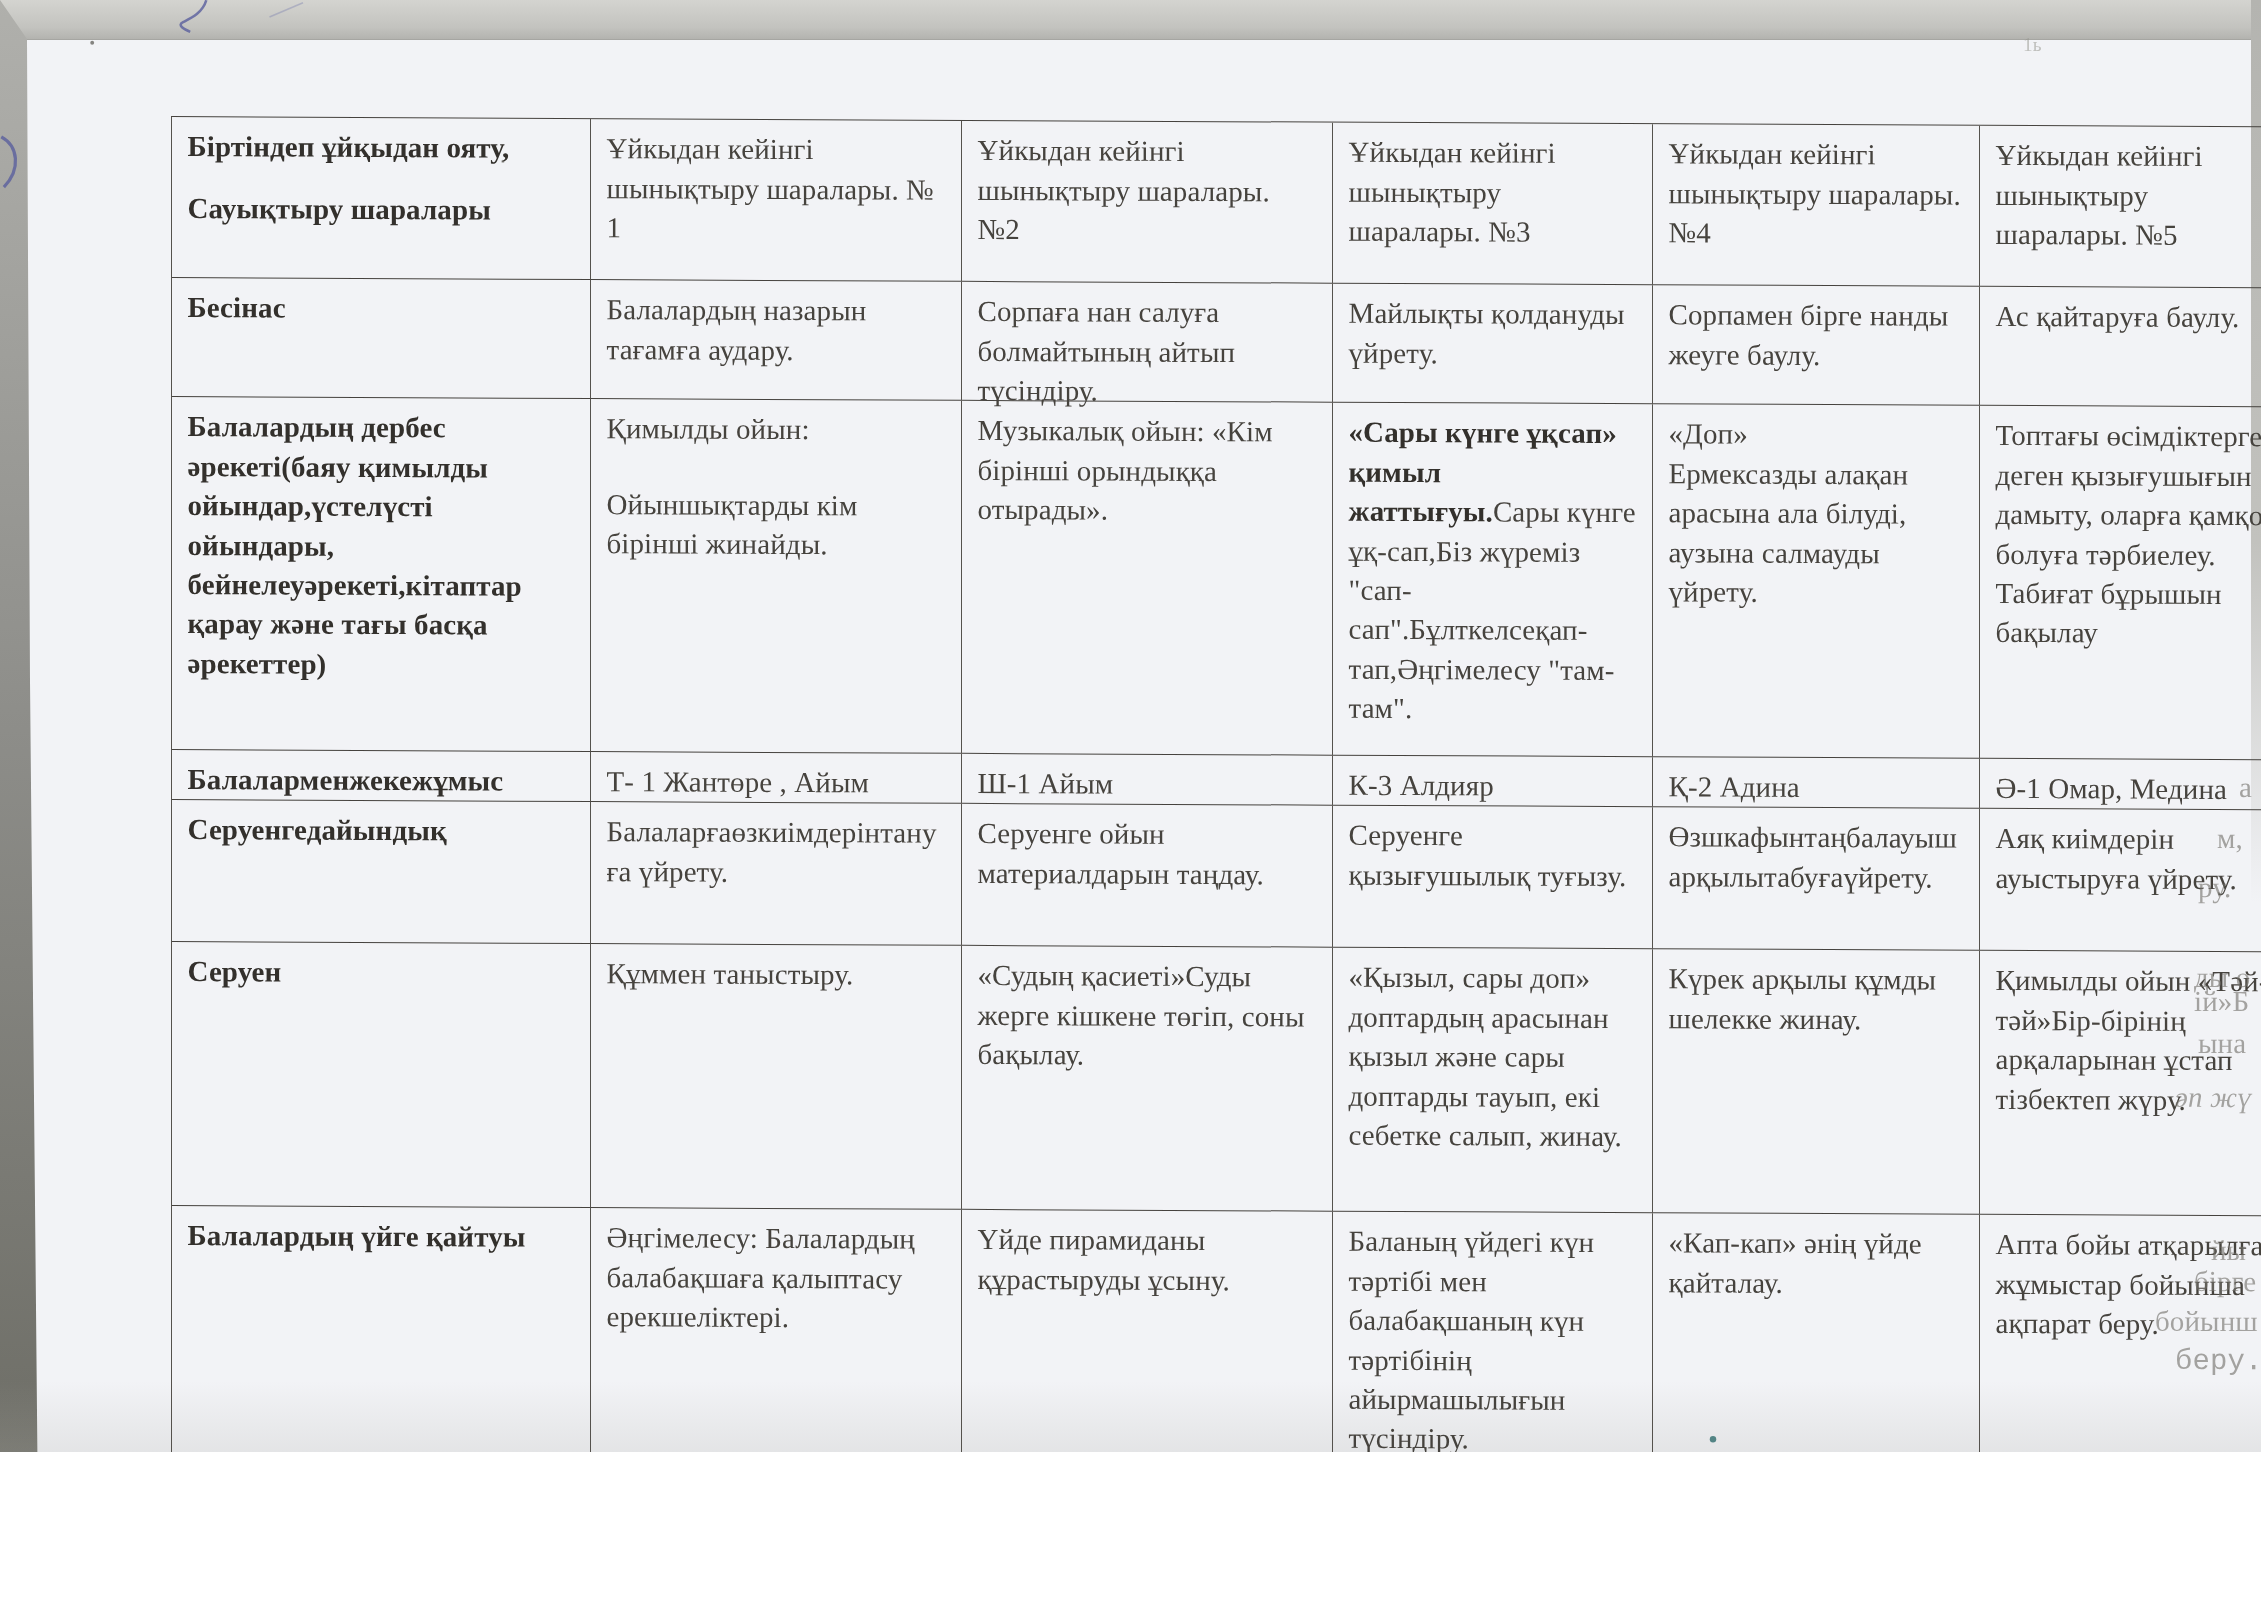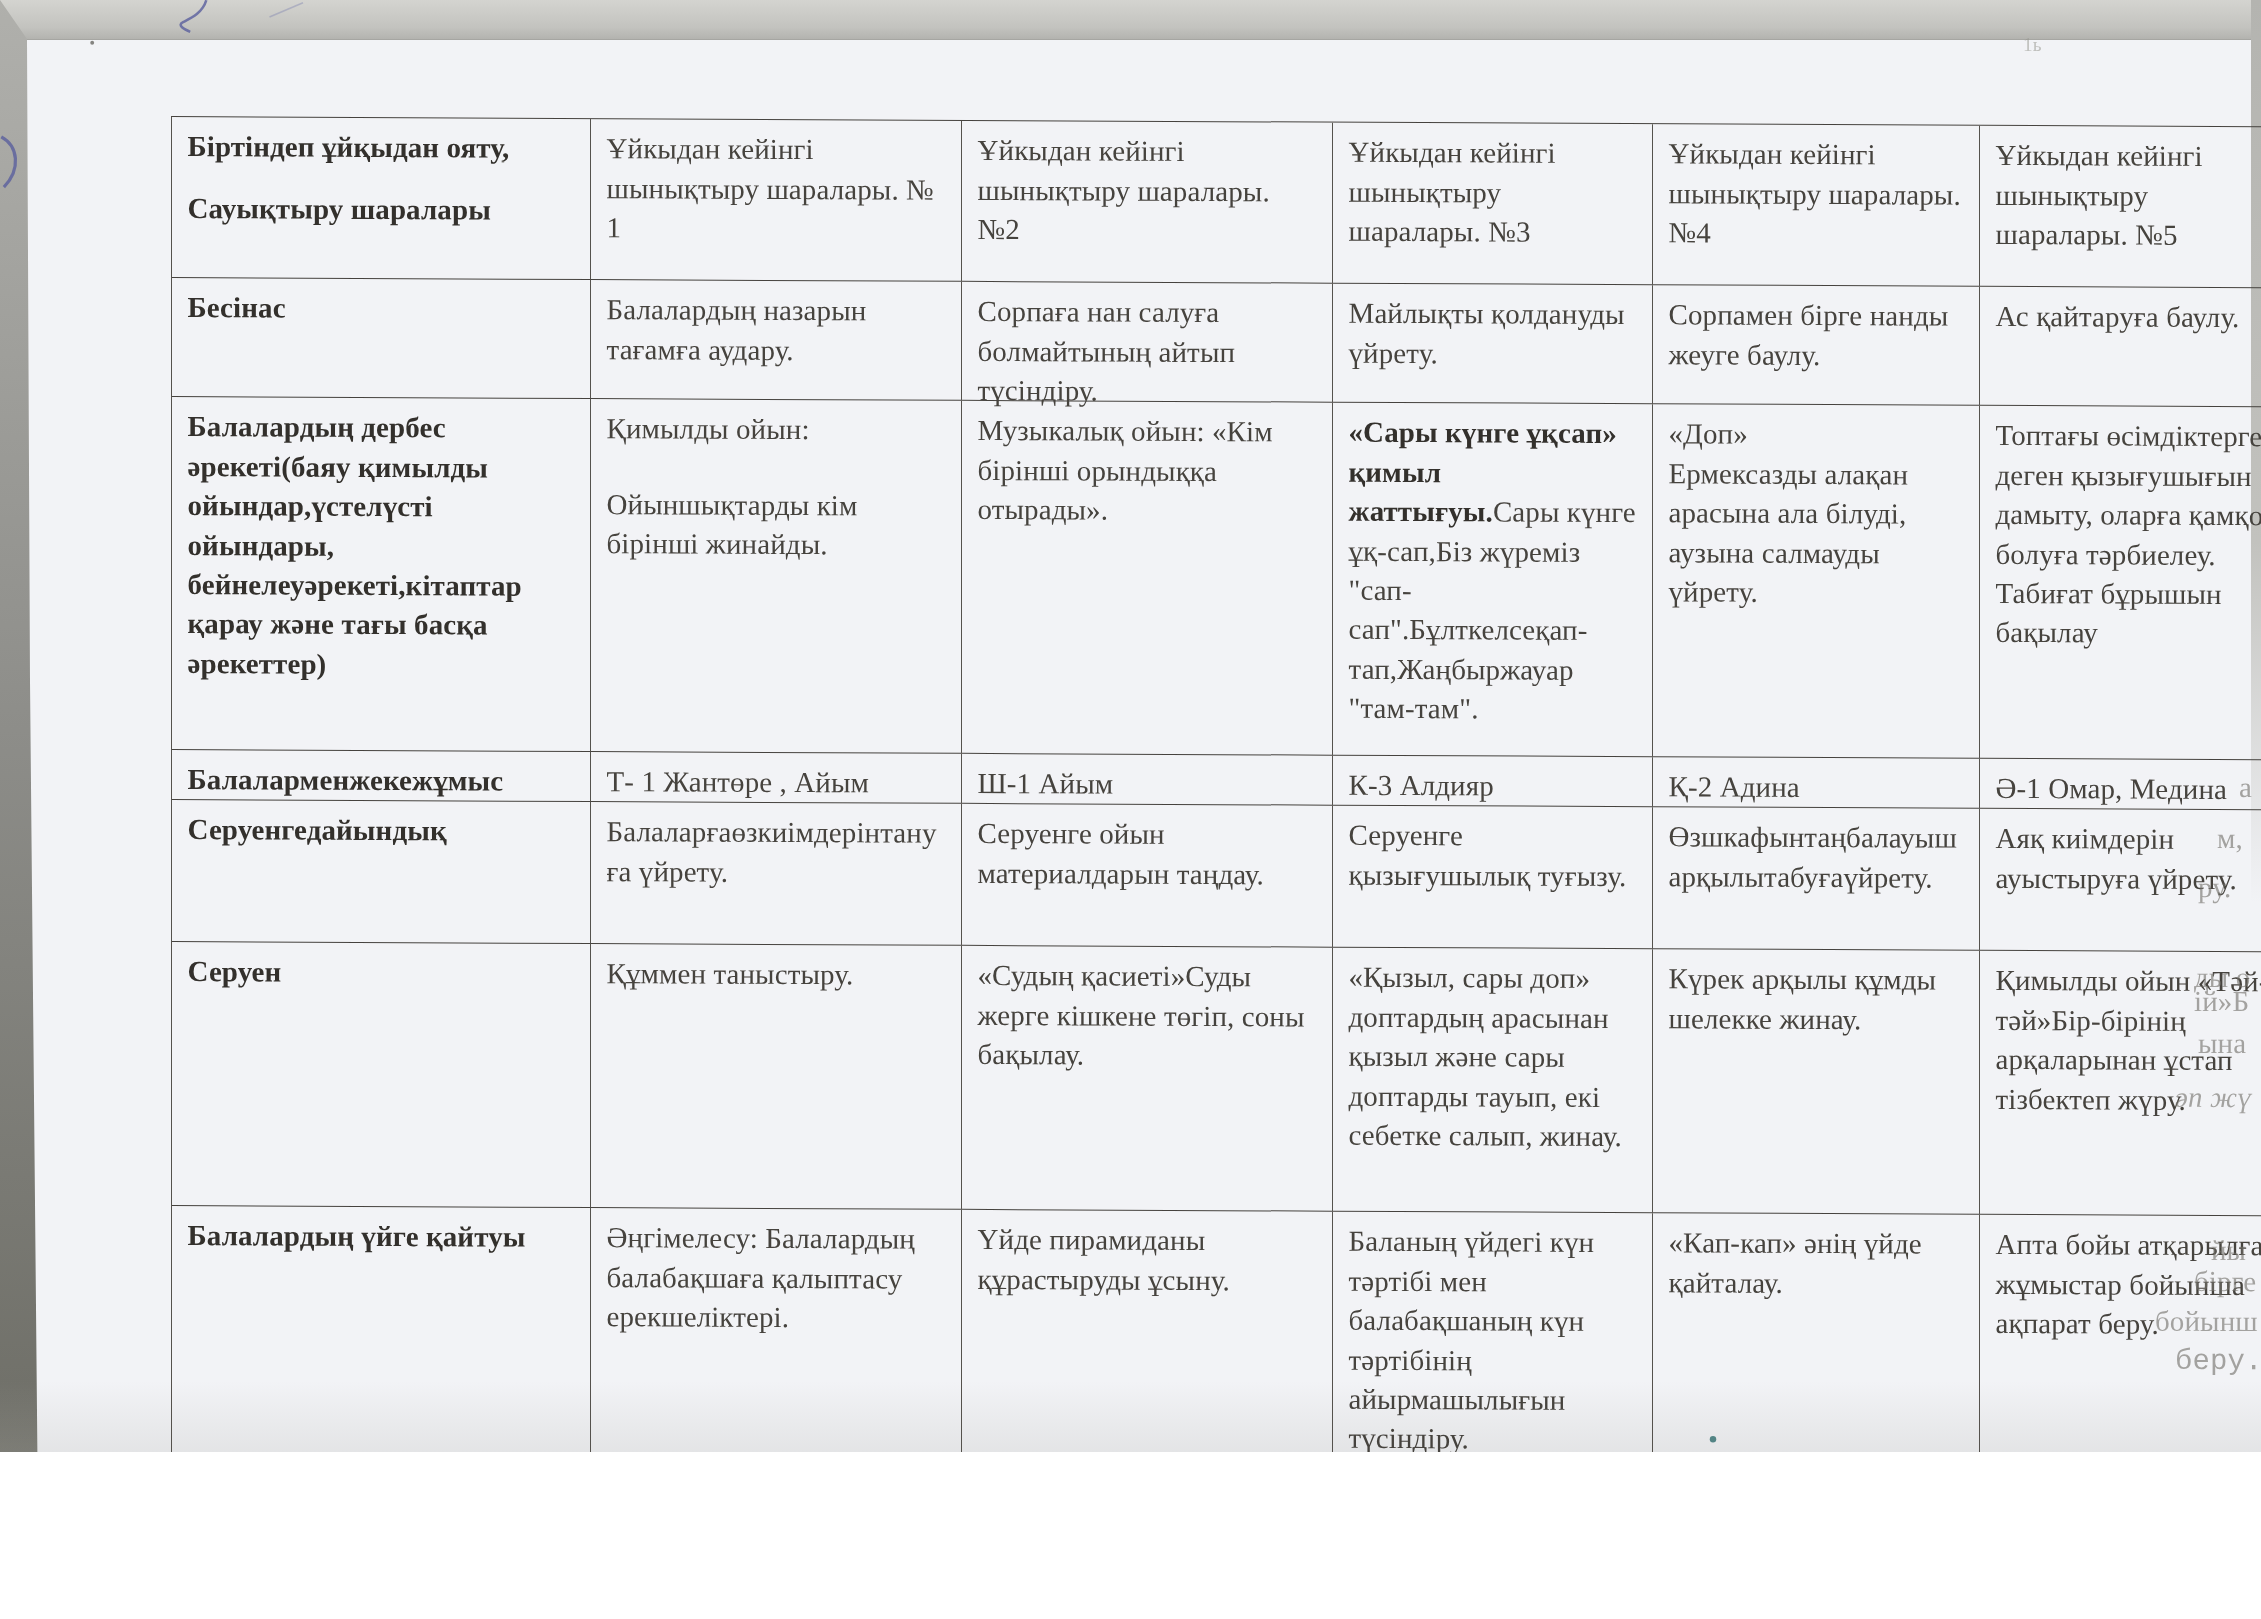--- a/index.html
+++ b/index.html
@@ -81,21 +81,21 @@
     <div class="cell">Майлықты қолдануды үйрету.</div>
     <div class="cell">Сорпамен бірге нанды жеуге баулу.</div>
     <div class="cell">Ас қайтаруға баулу.</div>
 
     <div class="cell lbl">Балалардың дербес әрекеті(баяу қимылды ойындар,үстелүсті ойындары, бейнелеуәрекеті,кітаптар қарау және тағы басқа әрекеттер)</div>
     <div class="cell">
       <span class="p">Қимылды ойын:</span>
       <span class="p gap2">Ойыншықтарды кім бірінші жинайды.</span>
     </div>
     <div class="cell">Музыкалық ойын: «Кім бірінші орындыққа отырады».</div>
-    <div class="cell"><span class="b">«Сары күнге ұқсап» қимыл жаттығуы.</span><span>Сары күнге ұқ-сап,Біз жүреміз "сап-сап".Бұлткелсеқап-тап,Жаңбыржауар "там-там".</span></div>
+    <div class="cell"><span class="b">«Сары күнге ұқсап» қимыл жаттығуы.</span><span>Сары күнге ұқ-сап,Біз жүреміз "сап-сап".Бұлткелсеқап-тап,Әңгімелесу "там-там".</span></div>
     <div class="cell">
       <span class="p">«Доп»</span>
       <span class="p">Ермексазды  алақан арасына ала білуді, аузына салмауды үйрету.</span>
     </div>
     <div class="cell">Топтағы өсімдіктерге деген қызығушығын дамыту, оларға қамқор болуға тәрбиелеу. Табиғат бұрышын бақылау</div>
 
     <div class="cell lbl">Балаларменжекежұмыс</div>
     <div class="cell">Т- 1  Жантөре , Айым</div>
     <div class="cell">Ш-1 Айым</div>
     <div class="cell">К-3 Алдияр</div>

